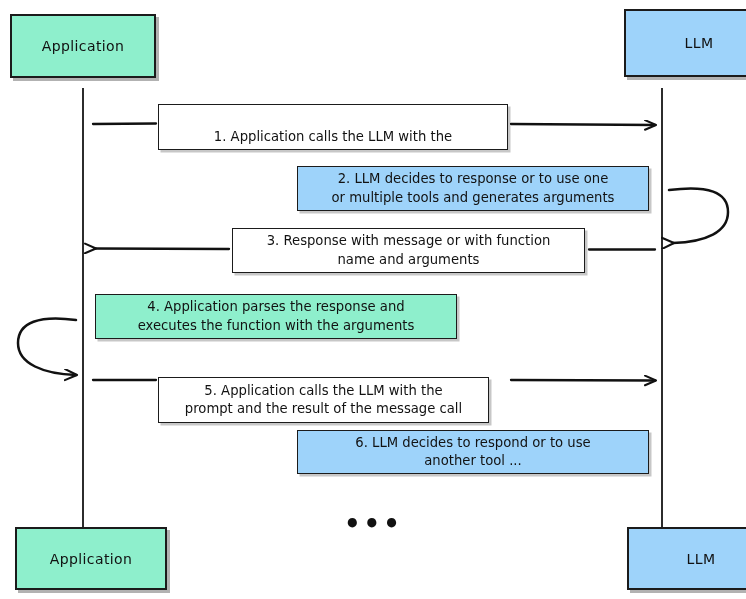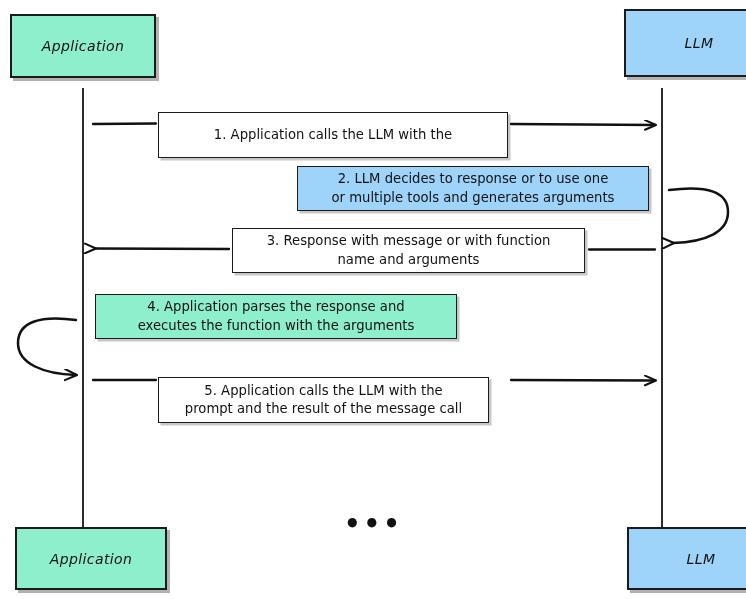--- a/index.html
+++ b/index.html
@@ -24,21 +24,20 @@
     box-sizing: border-box;
     border: 2.5px solid #1b1b1b;
     display: flex;
     align-items: center;
     justify-content: center;
     box-shadow: 3px 3px 0 rgba(0,0,0,0.30);
   }
   .participant span {
     font-family: "DejaVu Sans", sans-serif;
     font-size: 14px;
-    font-style: italic;
     letter-spacing: 0.4px;
     color: #111111;
     white-space: nowrap;
   }
   .p-app   { background: #8EEFCC; }
   .p-llm   { background: #9ED3FA; margin-left: 40px; }
 
   
   .lifeline {
     position: absolute;
@@ -128,21 +127,21 @@
 
     <path d="M589,249.5 L655,249.5" fill="none" stroke="#111111" stroke-width="2.3" stroke-linecap="round"></path>
     <path d="M229,249 L95,248.5" fill="none" stroke="#111111" stroke-width="2.3" stroke-linecap="round" marker-end="url(#ah-left)"></path>
 
     <path d="M76,320 C40,315 18,322 18,343 C18,364 44,374 76,375" fill="none" stroke="#111111" stroke-width="2.5" stroke-linecap="round" marker-end="url(#ah-right-s)"></path>
 
     <path d="M93,380 L156,380" fill="none" stroke="#111111" stroke-width="2.3" stroke-linecap="round"></path>
     <path d="M511,380 L655,380.5" fill="none" stroke="#111111" stroke-width="2.3" stroke-linecap="round" marker-end="url(#ah-right)"></path>
   </svg>
 
-  <div class="msgbox m-white" style="left:158px; top:112px; width:350px; height:46px;">
+  <div class="msgbox m-white" style="left:158px; top:104px; width:350px; height:46px;align-items:flex-end;">
     <div class="txt">
       <span>1. Application calls the LLM with the</span><br>
     </div>
   </div>
 
   <div class="msgbox m-blue" style="left:297px; top:166px; width:352px; height:45px;">
     <div class="txt">
       <span>2. LLM decides to response or to use one</span><br>
       <span>or multiple tools and generates arguments</span>
     </div>
@@ -162,20 +161,26 @@
     </div>
   </div>
 
   <div class="msgbox m-white" style="left:158px; top:357px; width:331px; height:46px;margin-top:20px;">
     <div class="txt">
       <span>5. Application calls the LLM with the</span><br>
       <span>prompt and the result of the message call</span>
     </div>
   </div>
 
+  <div class="msgbox m-blue" style="left:297px; top:430px; width:352px; height:44px;">
+    <div class="txt">
+      <span>6. LLM decides to respond or to use</span><br>
+      <span>another tool ...</span>
+    </div>
+  </div>
 
   <div class="ellipsis" style="left:344px; top:511px;">•••</div>
 
   <div class="participant p-app" style="left:15px; top:527px; width:152px; height:63px;">
     <span>Application</span>
   </div>
 
   <div class="participant p-llm" style="left:587px; top:527px; width:148px; height:63px;">
     <span>LLM</span>
   </div>

